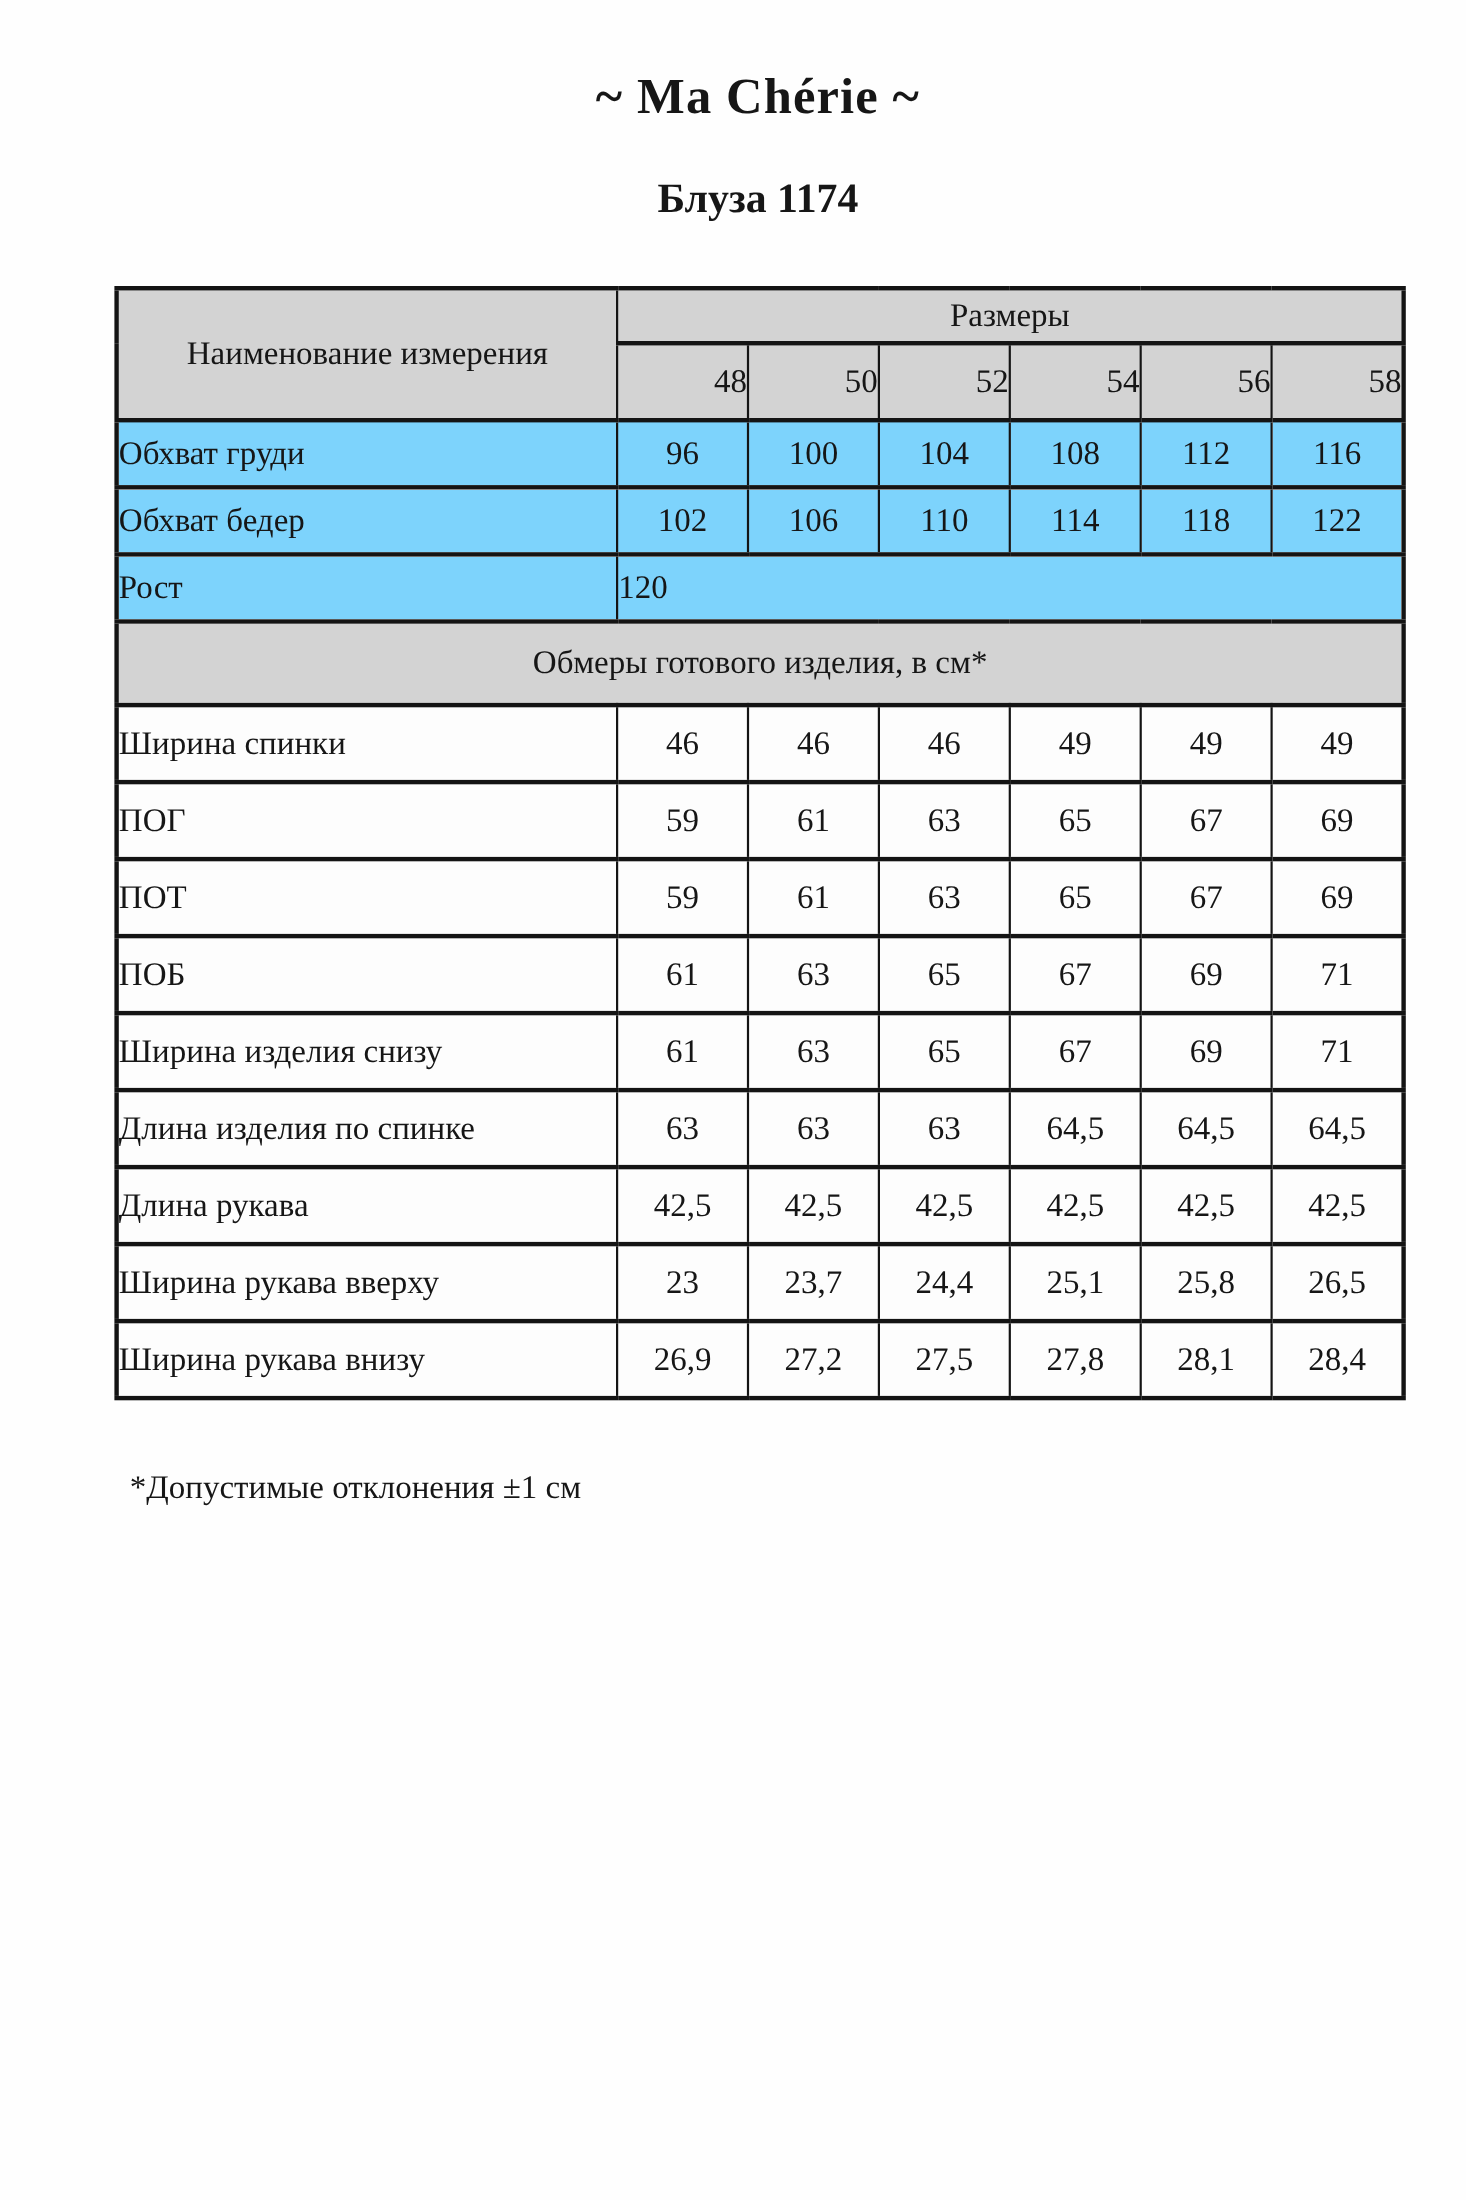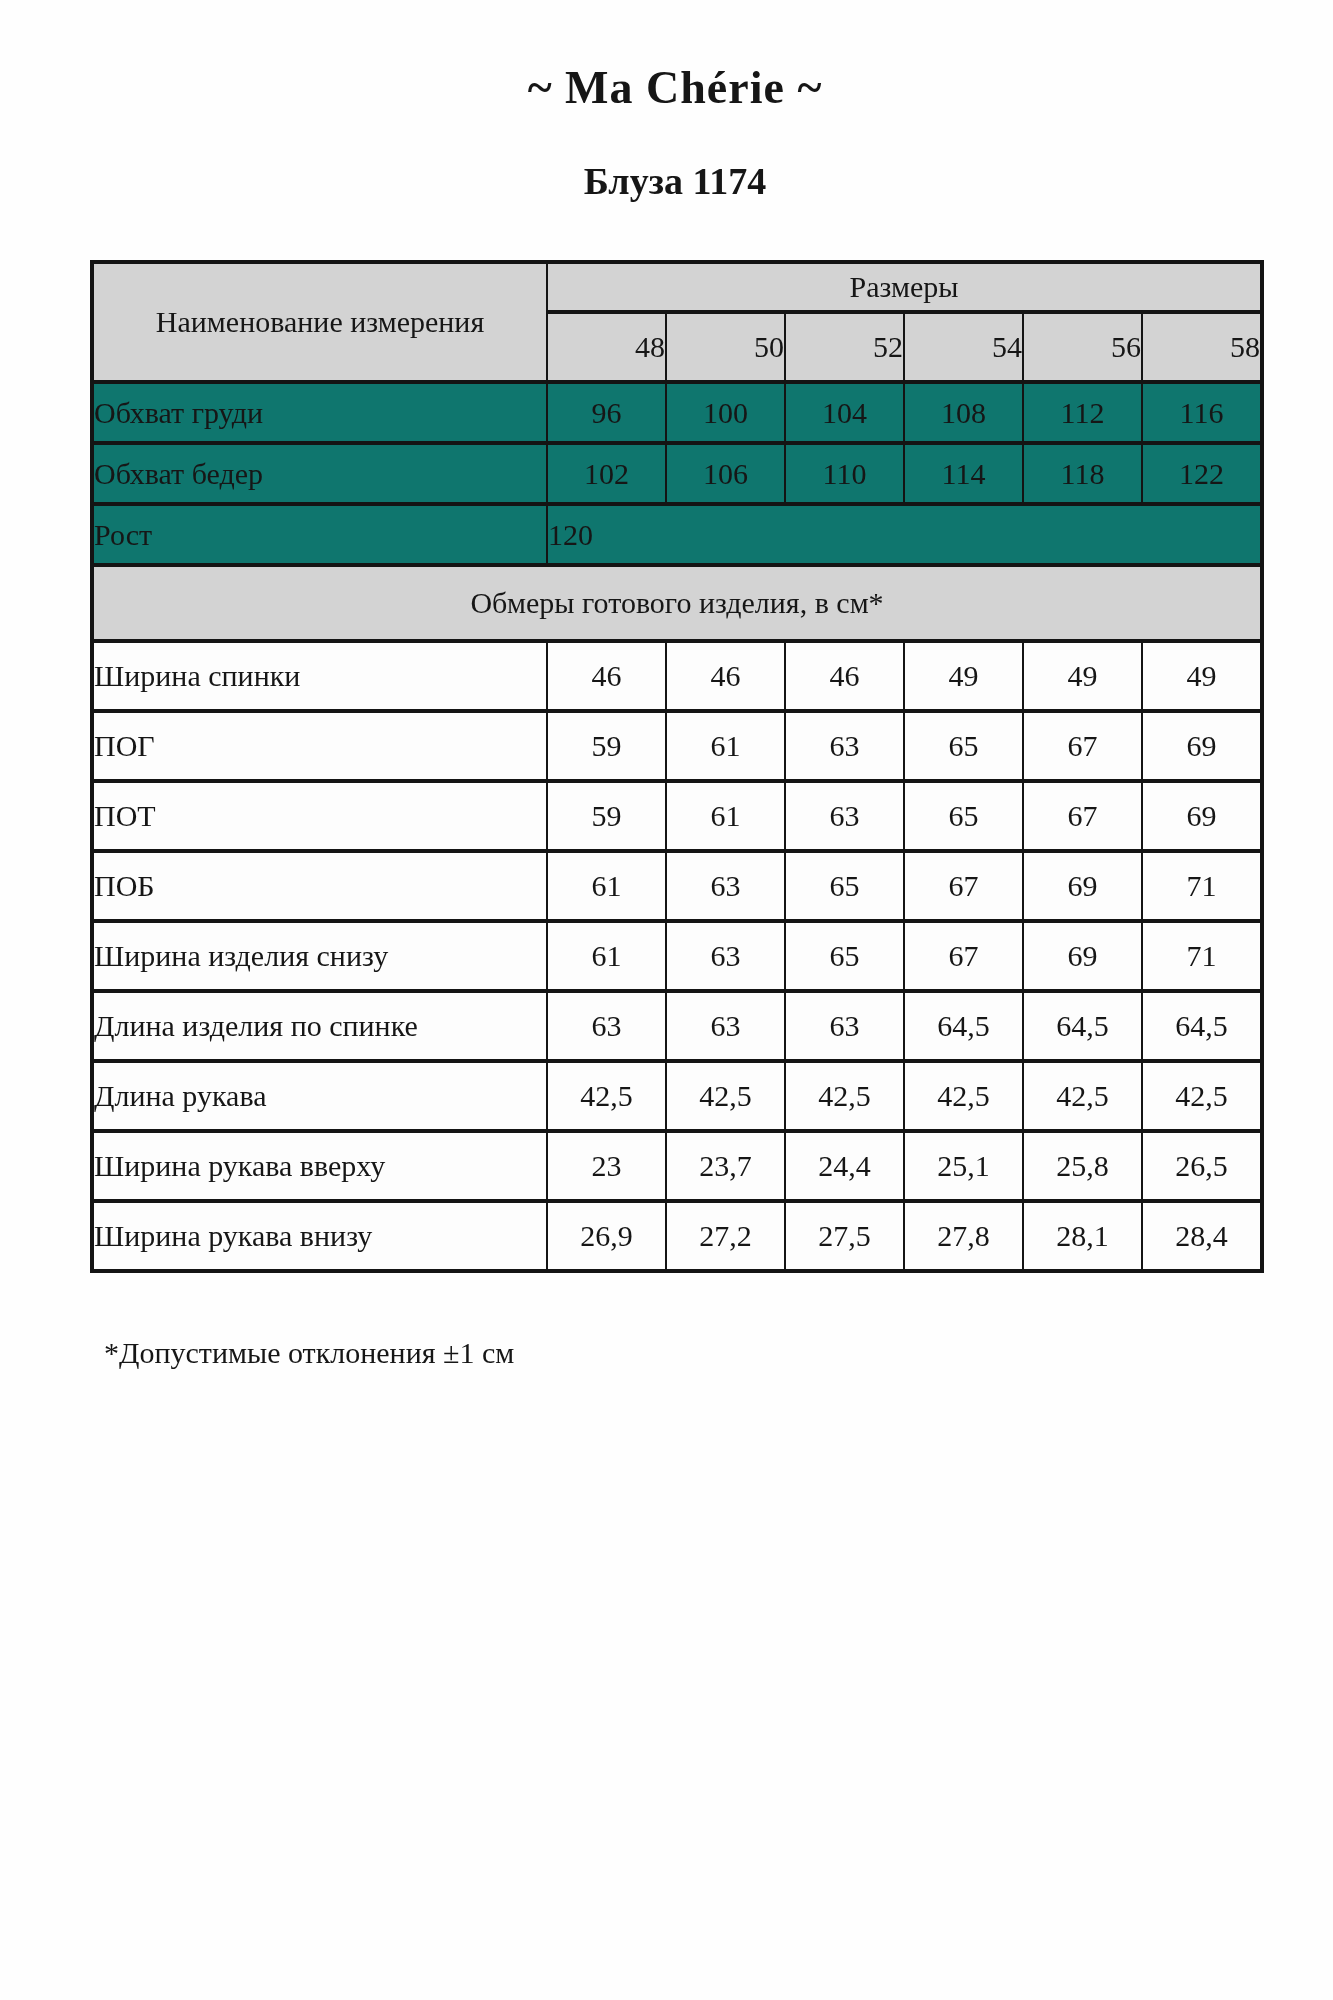--- a/index.html
+++ b/index.html
@@ -11,21 +11,21 @@
     position: relative;
     width: 1333px;
     height: 2000px;
     background: #fefefe;
     font-family: "Liberation Serif", "DejaVu Serif", serif;
     color: #161616;
     overflow: hidden;
   }
   .content {
     position: absolute;
-    left: 90px;
+    left: 104px;
     top: 0;
     width: 1170px;
   }
   .brand-title {
     margin: 60px 0 0 0;
     text-align: center;
     font-size: 46px;
     line-height: 56px;
     font-weight: bold;
     letter-spacing: 1px;
@@ -58,21 +58,21 @@
     font-size: 30px;
     font-weight: normal;
     vertical-align: middle;
     overflow: hidden;
     white-space: nowrap;
   }
   table.meas {
     border: 4px solid #141414;
   }
   .hdr-bg   { background: #d3d3d3; }
-  .light-bg { background: #0f766e; }
+  .light-bg { background: #7dd3fc; }
   .white-bg { background: #fdfdfd; }
 
   th.name-h {
     font-weight: bold;
     font-size: 31px;
     text-align: center;
   }
   th.sizes-h {
     font-weight: bold;
     font-size: 30px;

